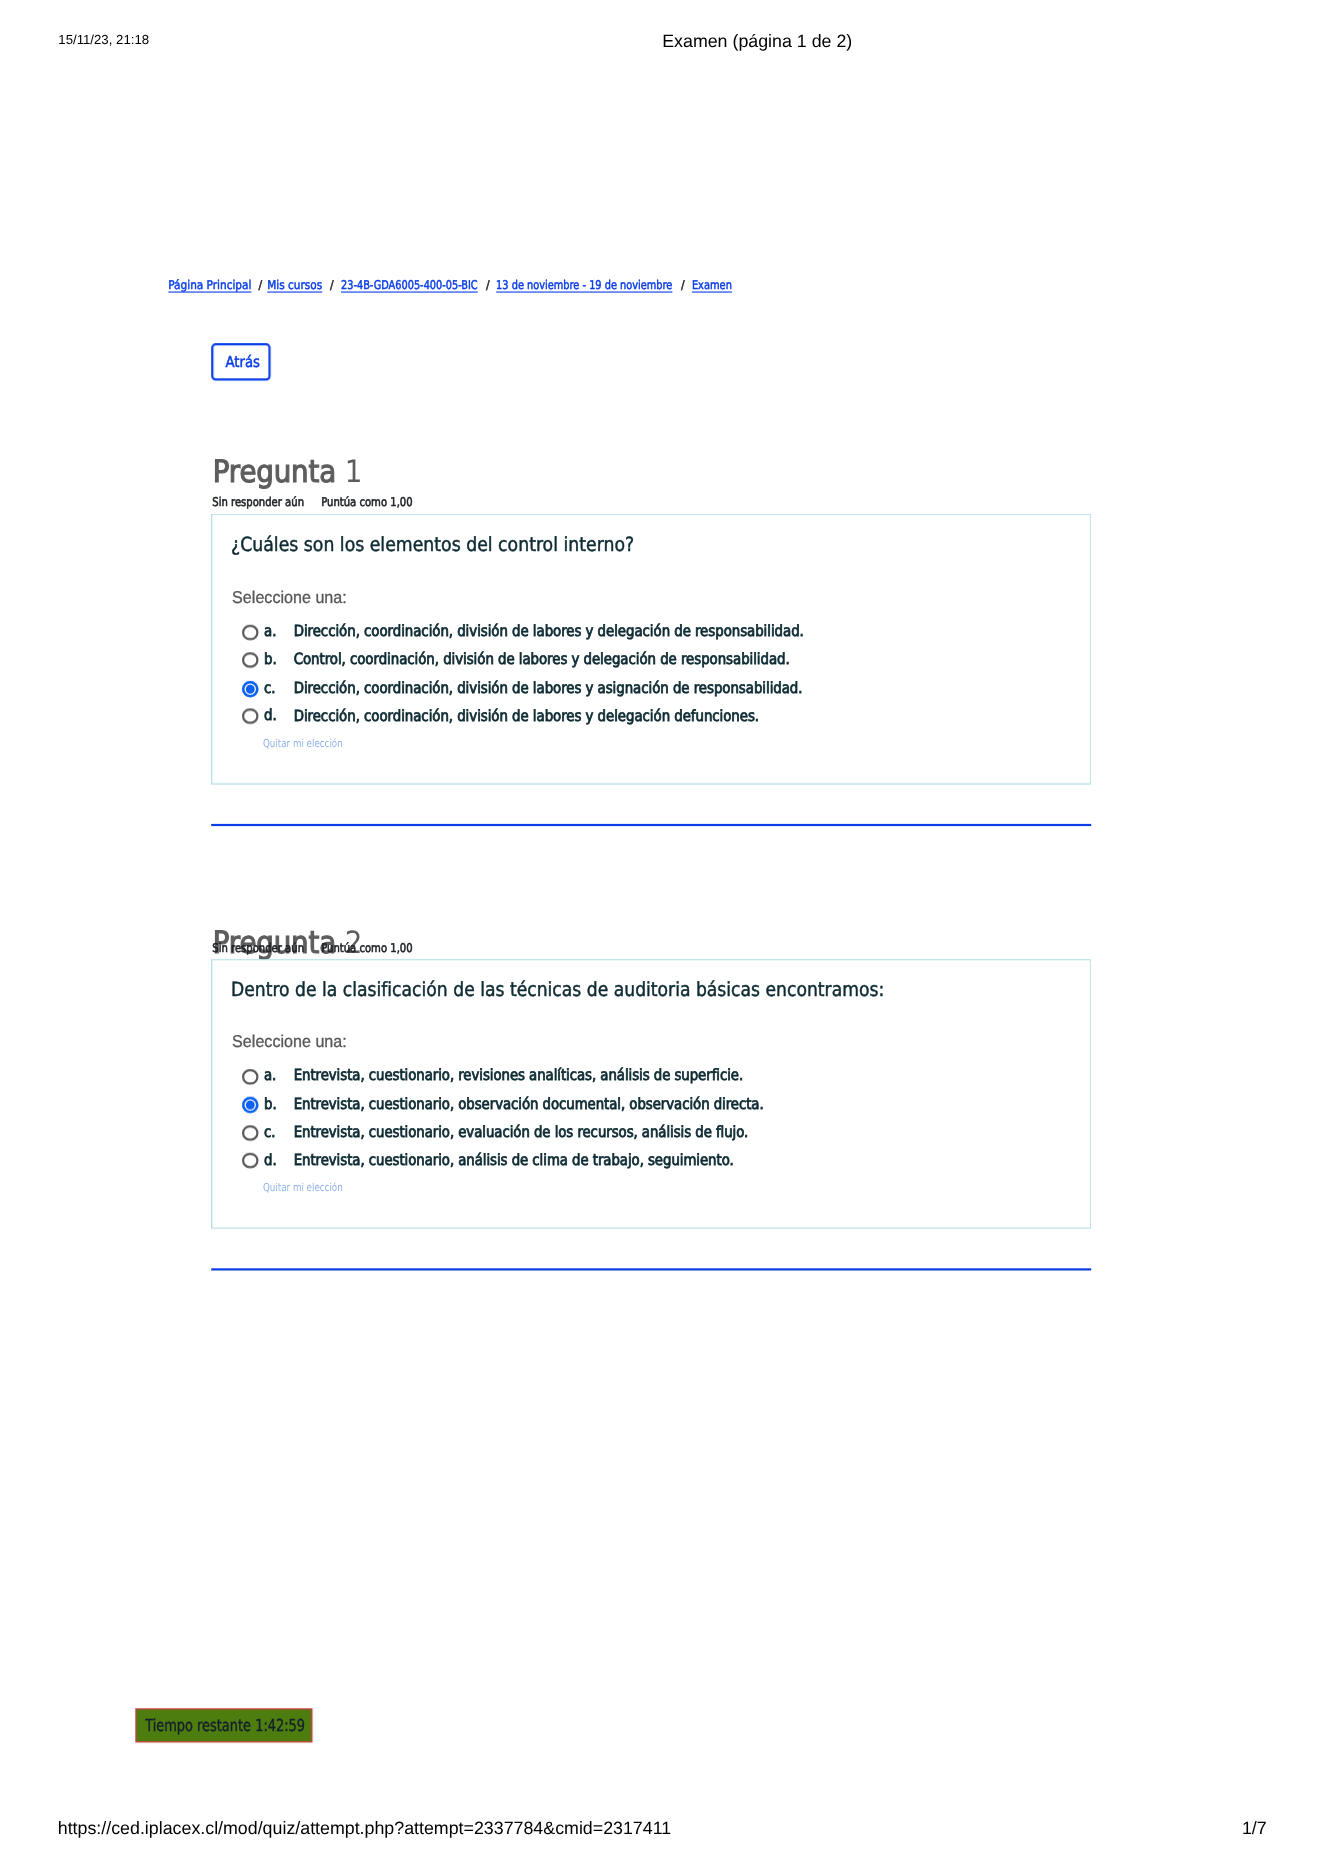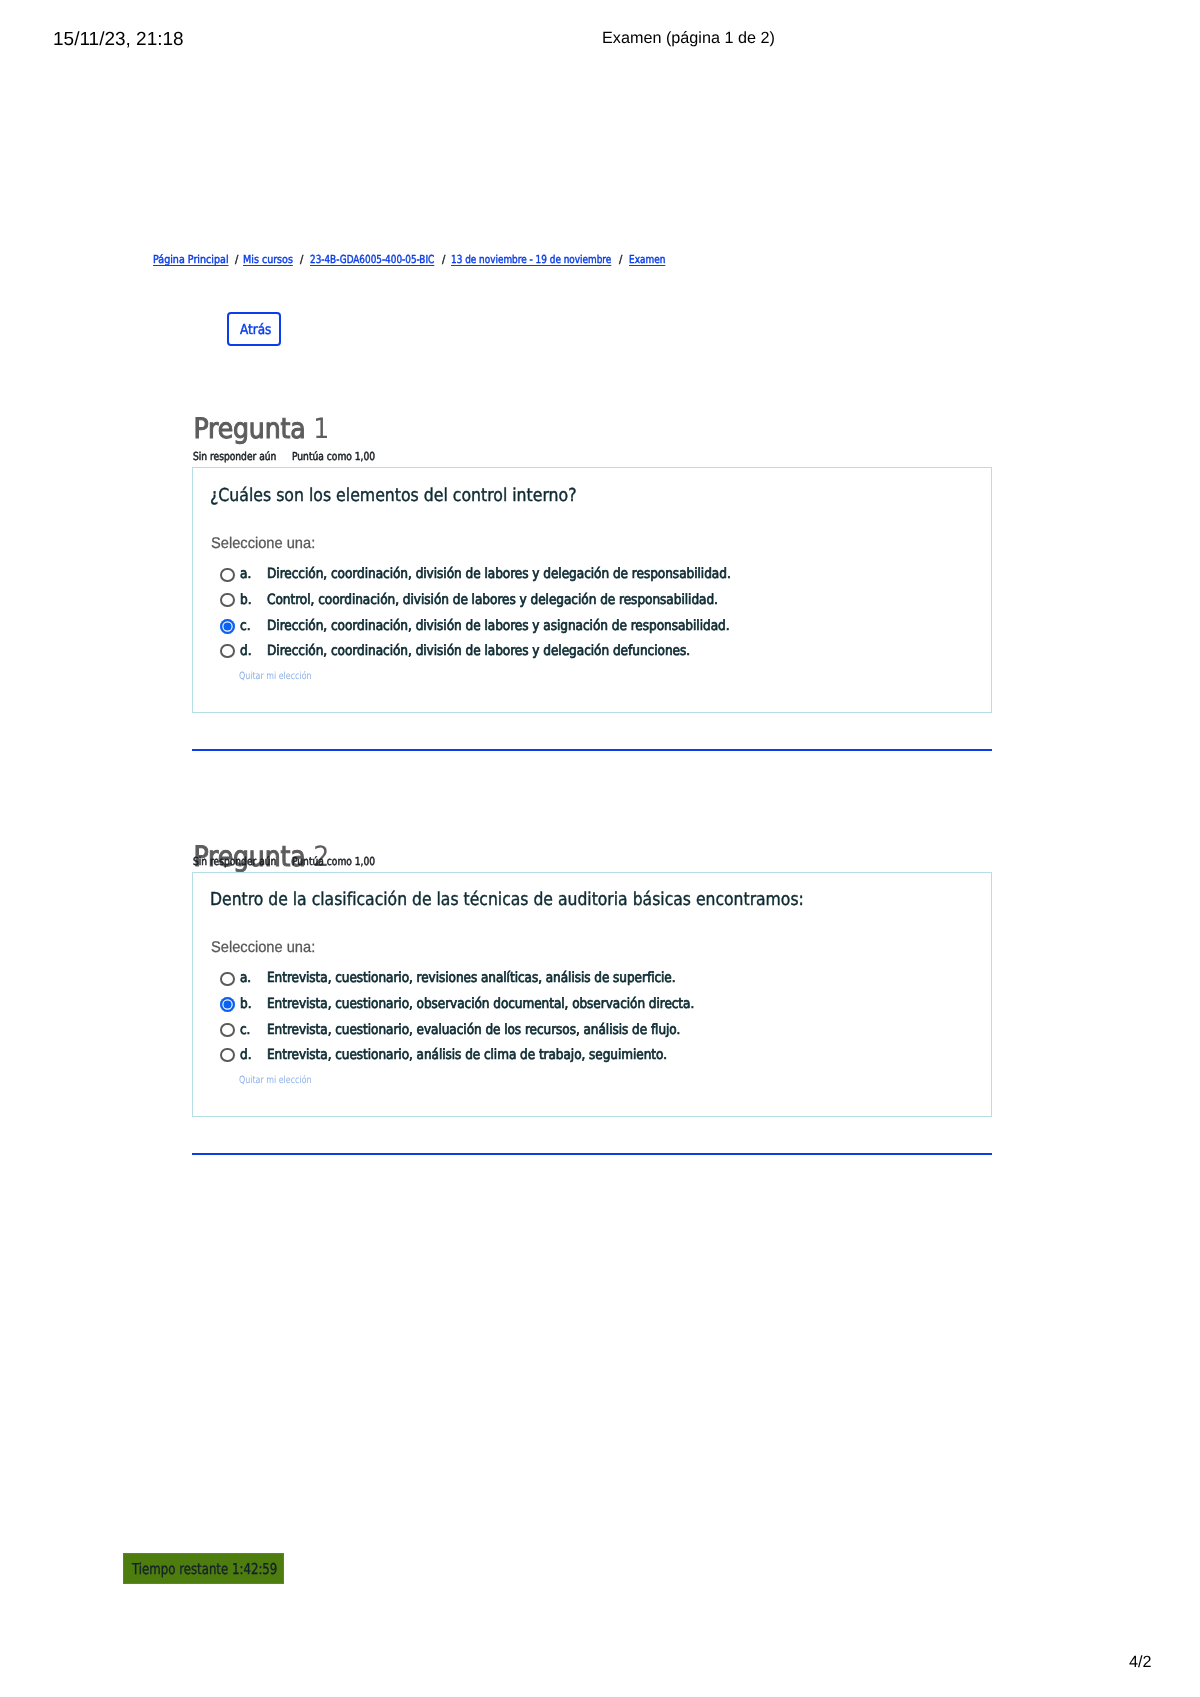--- a/index.html
+++ b/index.html
@@ -11,40 +11,40 @@
     -webkit-font-smoothing:antialiased; text-rendering:geometricPrecision;
   }
   .page { position:relative; width:1200px; height:1697px; overflow:hidden; background:#fff; }
   .page * { transform: translateZ(0); }
 
   
   .print-chrome { position:absolute; left:0; top:0; width:1200px; height:1697px;
       font-family:"Liberation Sans", sans-serif; font-stretch:normal;
       color:#000; }
   .print-chrome span { position:absolute; white-space:nowrap; display:block; }
-  .ph-left  { left:53px;   top:29px;   font-size:19px; }
+  .ph-left  { left:53px;   top:29px;   font-size:12px; }
   .ph-right { left:602px;  top:29px;   font-size:16.2px; }
   .pf-left  { left:52.5px; top:1653px; font-size:16.2px; }
   .pf-right { right:48.5px;top:1653px; font-size:16.2px; }
 
   
   .content { position:absolute; left:192px; top:0; width:800px; height:1697px; }
 
   .breadcrumb { position:absolute; left:-39px; top:253px; width:560px; height:16px;
      font-size:11px; letter-spacing:0; white-space:nowrap; color:#1d2125; }
   .breadcrumb .crumb, .breadcrumb .sep { position:absolute; top:0; display:inline-block;
      transform-origin:left; white-space:nowrap; }
   .breadcrumb .crumb { color:#0b3ee8; text-decoration:underline;
      text-underline-offset:1.6px; text-decoration-thickness:1.1px; cursor:pointer;
      -webkit-text-stroke:0.42px currentColor; }
   .breadcrumb .sep { color:#1d2125; -webkit-text-stroke:0.42px currentColor; }
 
   .backbtn { position:absolute; left:0.2px; top:311.5px; width:53.6px; height:34.4px;
      border:2.1px solid #0b3ee8; border-radius:4px; color:#0b3ee8; background:#fff;
-     font-size:13.8px; -webkit-text-stroke:0.45px currentColor; cursor:pointer;margin-left:35px; }
+     font-size:13.8px; -webkit-text-stroke:0.45px currentColor; cursor:pointer; }
   .backbtn span { position:absolute; left:11.3px; top:8.4px; display:inline-block;
      transform:scaleX(0.97) translateZ(0); transform-origin:left; }
 
   
   .qhead { position:absolute; left:1.5px; font-size:28px; color:#5d5d5d; font-weight:400;
       letter-spacing:-0.15px; white-space:nowrap; -webkit-text-stroke:1.0px currentColor; }
   .qhead .num { -webkit-text-stroke:0px; letter-spacing:0; }
   .qinfo { position:absolute; left:0.5px; font-size:11px; color:#1d2125; font-weight:400;
       letter-spacing:0; white-space:nowrap; -webkit-text-stroke:0.5px currentColor; }
   .qinfo > span { display:inline-block; transform:scaleX(0.923) translateZ(0);
@@ -89,21 +89,22 @@
       transform:scaleX(0.872) translateZ(0); transform-origin:left; }
 </style>
 </head>
 <body>
 
 <div class="page">
 
   <div class="print-chrome">
     <span class="ph-left">15/11/23, 21:18</span>
     <span class="ph-right">Examen (página 1 de 2)</span>
-    <span class="pf-right">4/2</span>
+    <span class="pf-left">https://ced.iplacex.cl/mod/quiz/attempt.php?attempt=2337784&amp;cmid=2317411</span>
+    <span class="pf-right">1/7</span>
   </div>
 
   <div class="content">
 
     <nav class="breadcrumb">
       <span class="crumb" style="left:0px;transform:scaleX(0.966) translateZ(0)">Página Principal</span>
       <span class="sep" style="left:82px">/</span>
       <span class="crumb" style="left:90px;transform:scaleX(0.964) translateZ(0)">Mis cursos</span>
       <span class="sep" style="left:147px">/</span>
       <span class="crumb" style="left:156.5px;transform:scaleX(0.896) translateZ(0)">23-4B-GDA6005-400-05-BIC</span>

